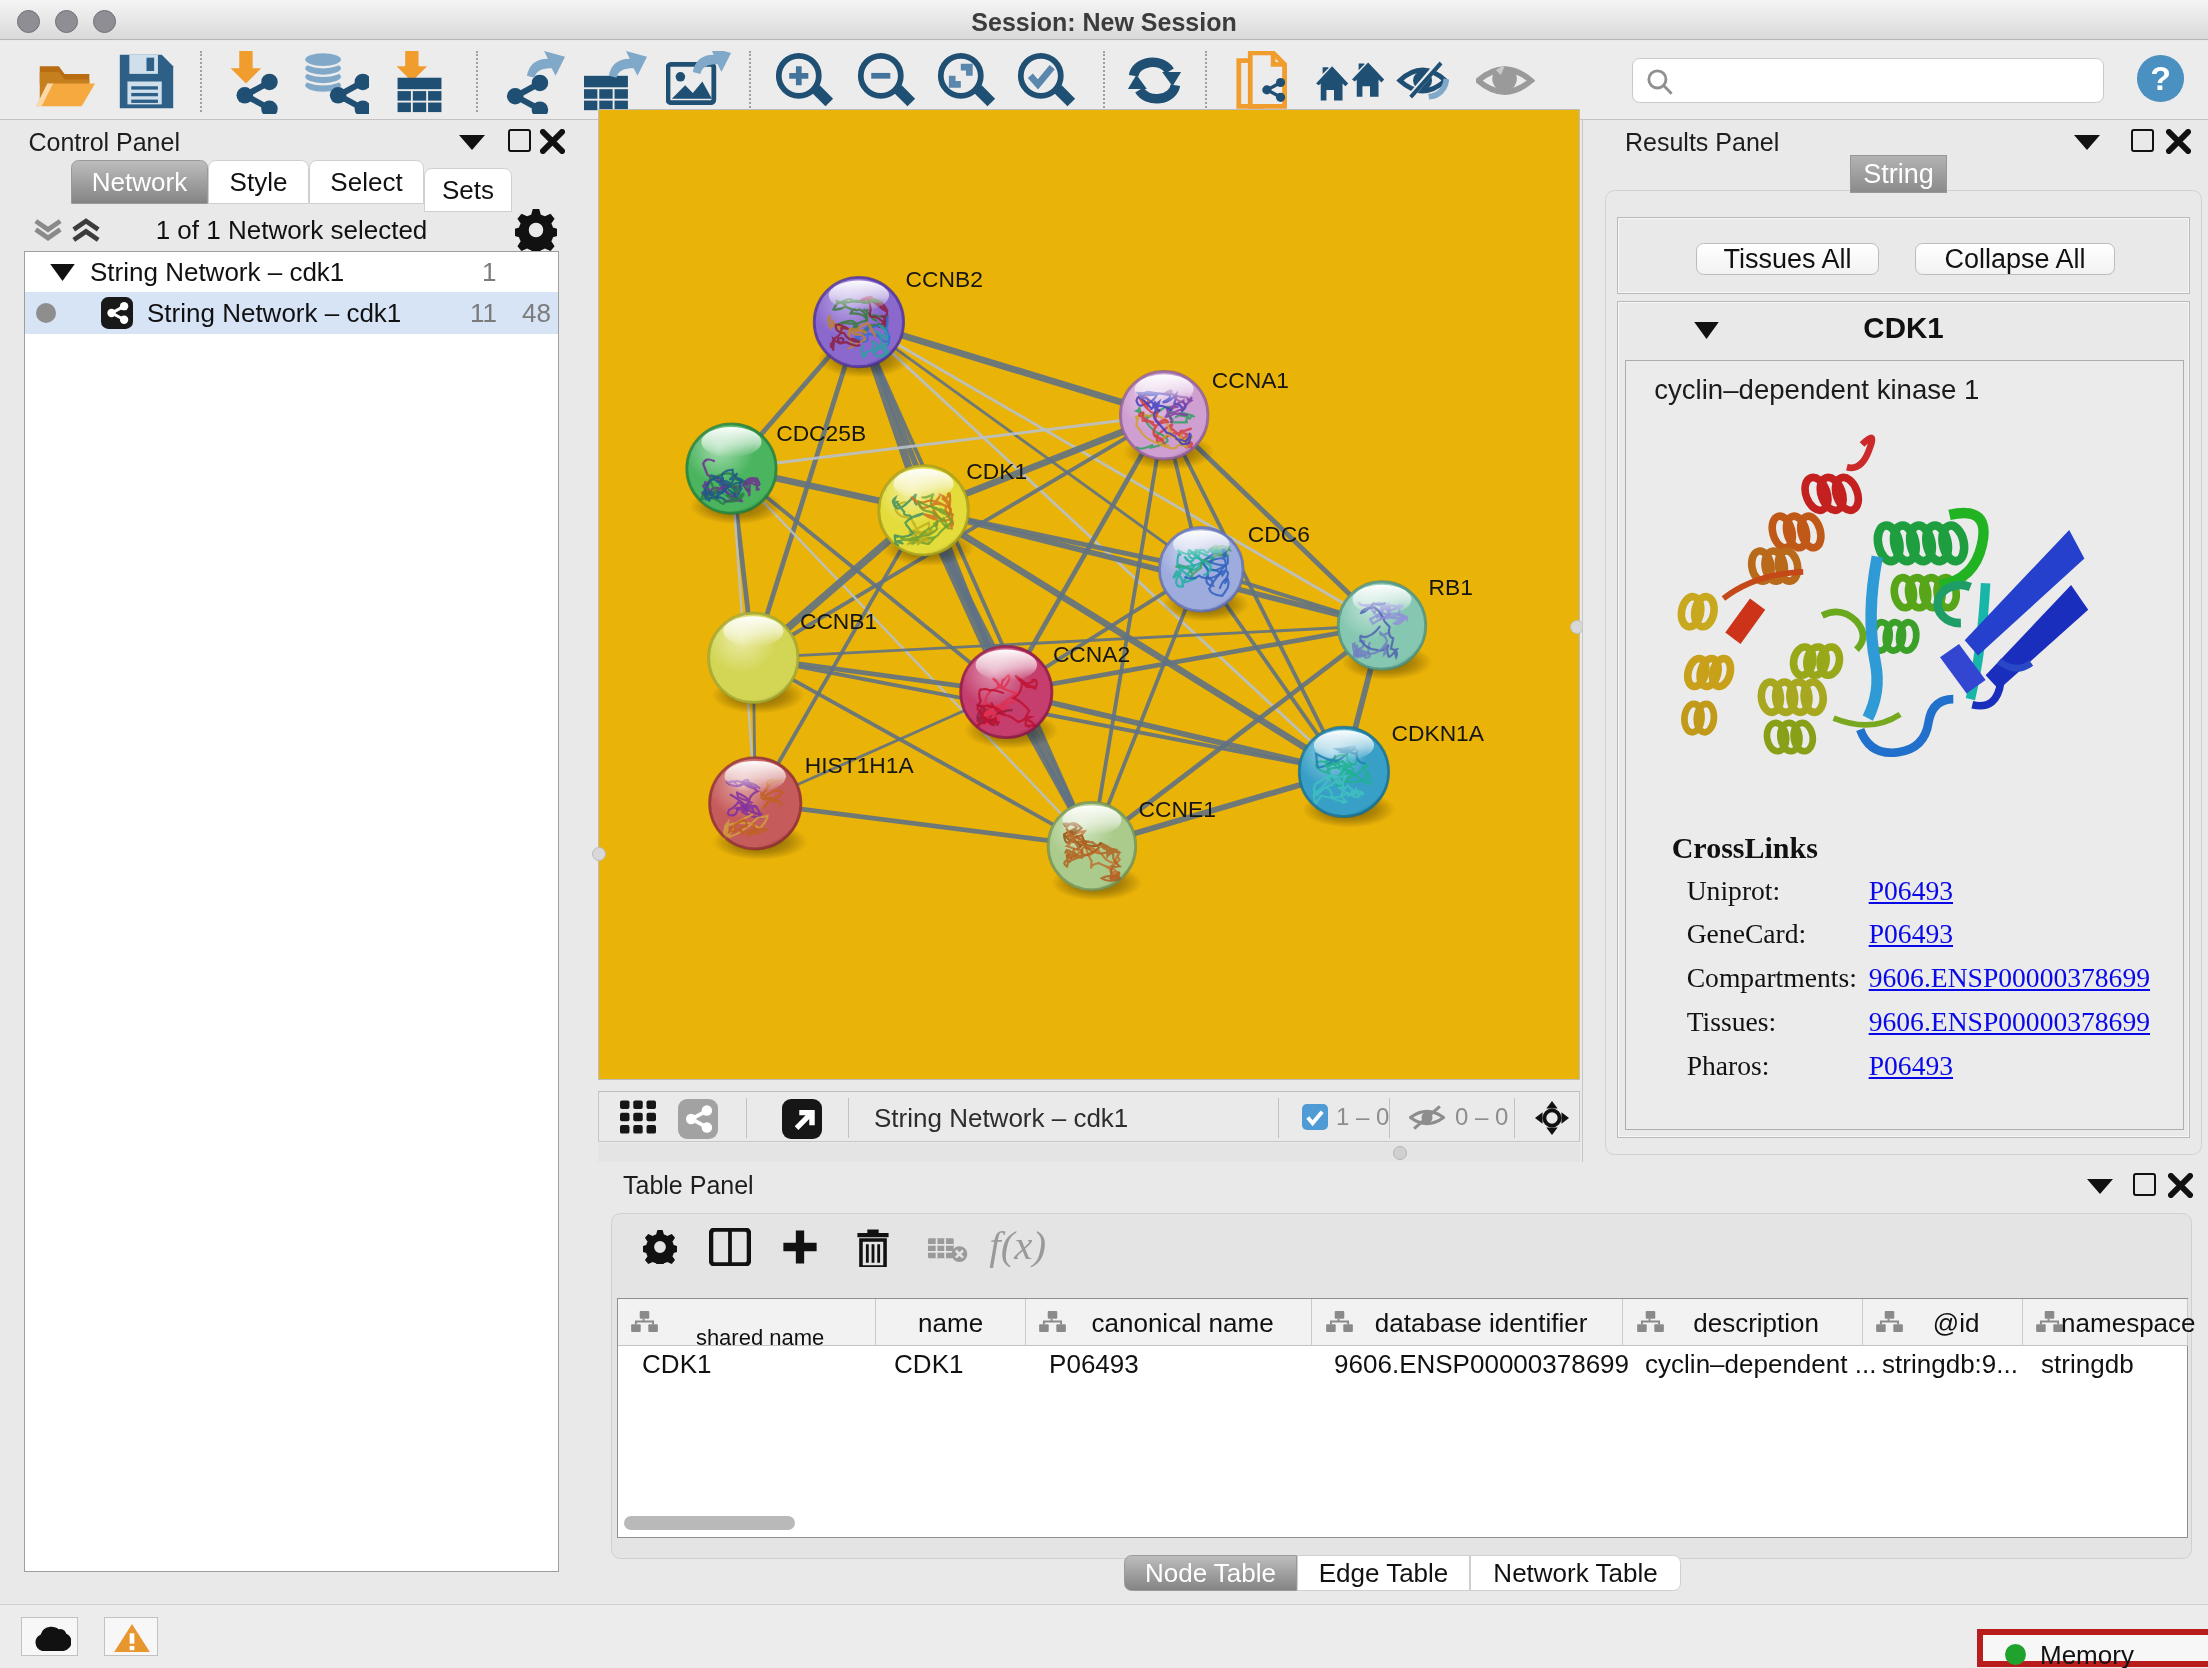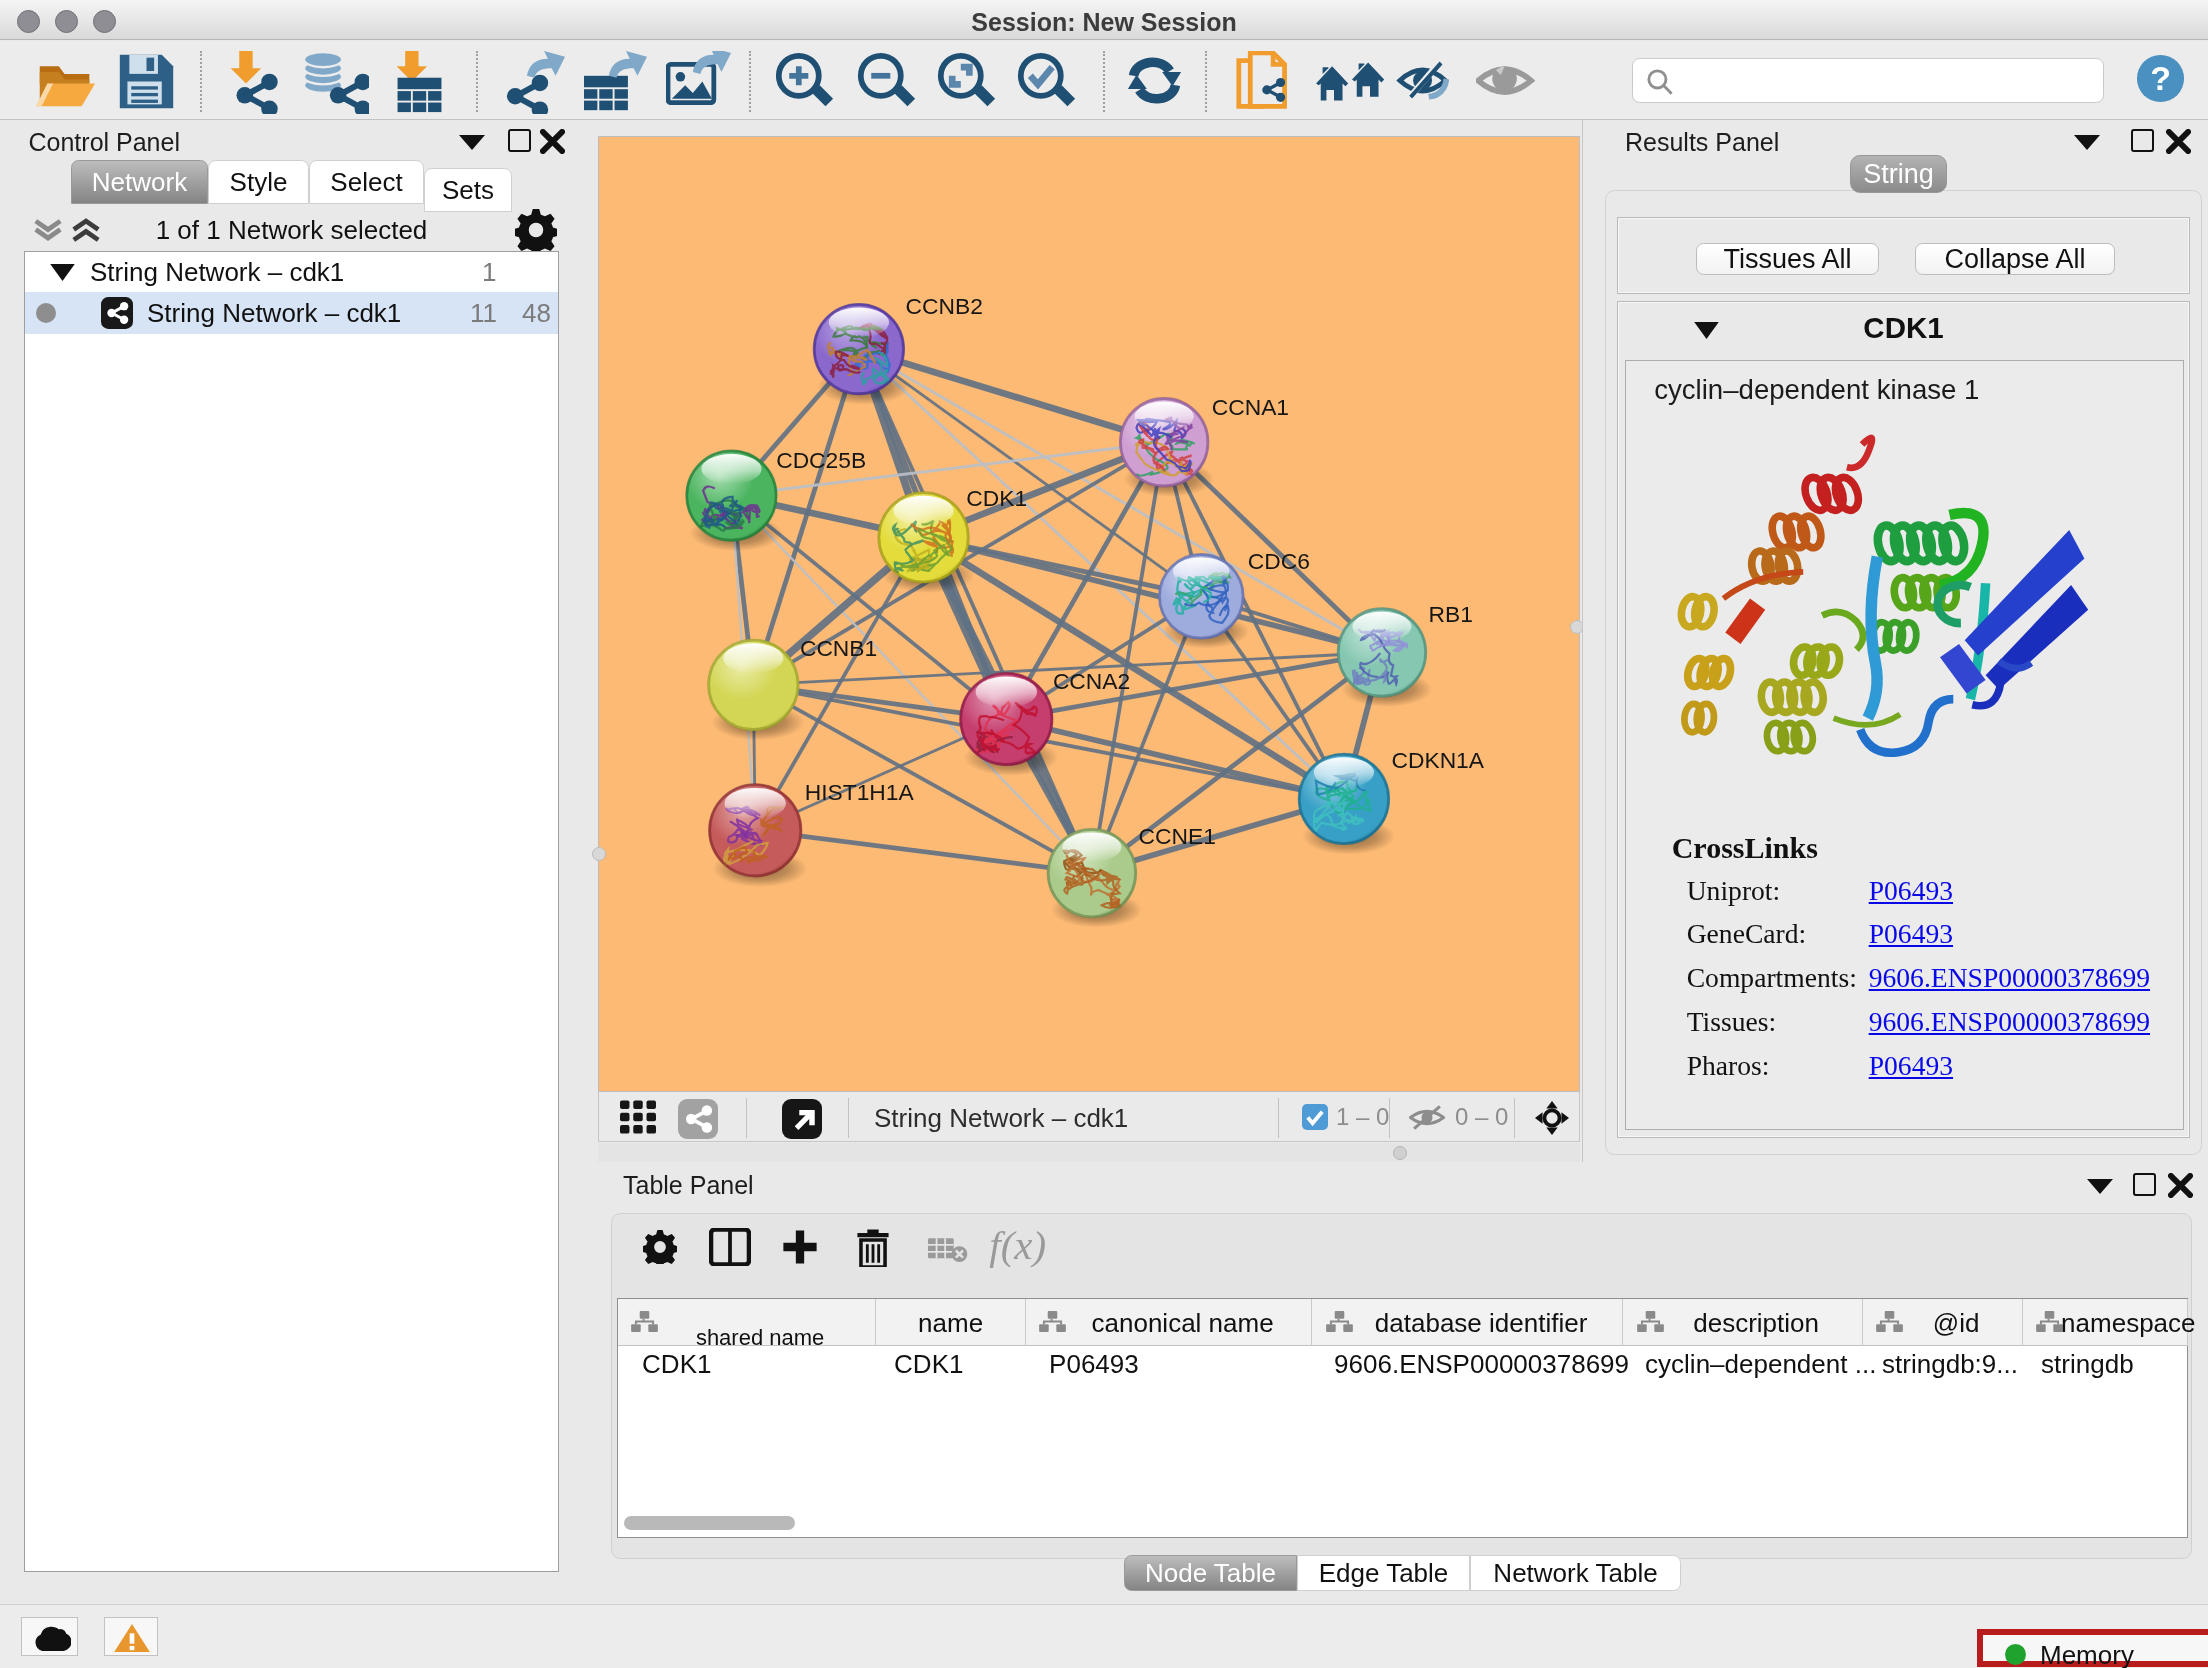--- a/index.html
+++ b/index.html
@@ -256,21 +256,21 @@
             <path d="M7 16 L31 3 l3 5 L10 21 z"></path>
             <path d="M7 20 L31 33 l3 -5 L10 15 z"></path>
           </g>
         </svg>
         <div class="abs" style="left:122px;top:5.7px;font-size:26px;color:#111;">String Network – cdk1</div>
         <div class="abs" style="left:445px;top:5.7px;font-size:26px;color:#7b7b7b;">11</div>
         <div class="abs" style="left:497px;top:5.7px;font-size:26px;color:#7b7b7b;">48</div>
       </div>
 </div>
 </div>
-<div class="abs" style="left:598px;top:136px;width:982px;height:971px;background:#fdba74;border:1px solid #bdbdbd;">
+<div class="abs" style="left:598px;top:109px;width:982px;height:971px;background:#eab308;border:1px solid #bdbdbd;">
 <svg width="982" height="971" viewBox="0 0 1032 1021" style="position:absolute;left:0;top:0;">
       <defs>
         <radialGradient id="gCCNB2" cx="0.37" cy="0.28" r="0.85">
           <stop offset="0%" stop-color="#b9a5e3"></stop>
           <stop offset="45%" stop-color="#8a68cc"></stop>
           <stop offset="82%" stop-color="#8a68cc"></stop>
           <stop offset="100%" stop-color="#3c2483"></stop>
         </radialGradient>
         <radialGradient id="gCCNA1" cx="0.37" cy="0.28" r="0.85">
           <stop offset="0%" stop-color="#e7cde9"></stop>
@@ -561,21 +561,21 @@
 <div class="abs" style="left:598px;top:1143px;width:982px;height:19px;background:#e4e4e4;"></div>
 <div class="abs" style="left:1393px;top:1146px;width:14.3px;height:14.3px;border-radius:50%;background:#d0d0d0;border:1px solid #b5b5b5;"></div>
 <div class="abs" style="left:1582px;top:120px;width:627px;height:1042px;background:#e9e9e9;border-left:1px solid #c6c6c6;">
 <div class="abs panelhead" style="left:42px;top:7.6px;">Results Panel</div>
 <div class="ph-caret" style="left:491px;top:15px;"></div>
 <div class="ph-sq" style="left:548px;top:8.6px;"></div>
 <svg class="abs" style="left:583px;top:8.6px;" width="25" height="25" viewBox="0 0 26 26">
       <path d="M3 3 L23 23 M23 3 L3 23" stroke="#111" stroke-width="6" stroke-linecap="round"></path>
     </svg>
 <div class="abs" style="left:22px;top:70px;width:597px;height:965px;background:#e9e9e9;border:1px solid #d2d2d2;border-radius:9.5px;"></div>
-<div class="abs" style="left:267px;top:35px;width:97px;height:38px;border-radius:10px;background:linear-gradient(#b3b3b3,#8b8b8b);border:1px solid #979797;color:#fff;font-size:27px;text-align:center;line-height:36px;">String</div>
+<div class="abs" style="left:267px;top:35px;width:97px;height:38px;border-radius:0;background:linear-gradient(#b3b3b3,#8b8b8b);border:1px solid #979797;color:#fff;font-size:27px;text-align:center;line-height:36px;">String</div>
 <div class="abs" style="left:34px;top:97px;width:573px;height:77px;background:#e9e9e9;border:1px solid #b9b9b9;box-shadow:inset 0 0 0 1px #f6f6f6;">
 <div class="btn" style="left:78px;top:25px;width:183px;height:32px;line-height:30px;">Tissues All</div>
 <div class="btn" style="left:297px;top:25px;width:200px;height:32px;line-height:30px;">Collapse All</div>
 </div>
 <div class="abs" style="left:34px;top:181px;width:573px;height:837px;background:#e9e9e9;border:1px solid #b9b9b9;box-shadow:inset 0 0 0 1px #f6f6f6;">
 <svg class="abs" style="left:76px;top:20px;" width="25" height="17" viewBox="0 0 26 18">
         <path d="M0 0 h26 l-13 18 z" fill="#111"></path>
       </svg>
 <div class="abs" style="left:0;width:100%;text-align:center;top:8.6px;font-size:29.5px;font-weight:bold;color:#111;">CDK1</div>
 <div class="abs" style="left:6.7px;top:58px;width:559px;height:770px;background:#ebebeb;border:1px solid #adadad;">

